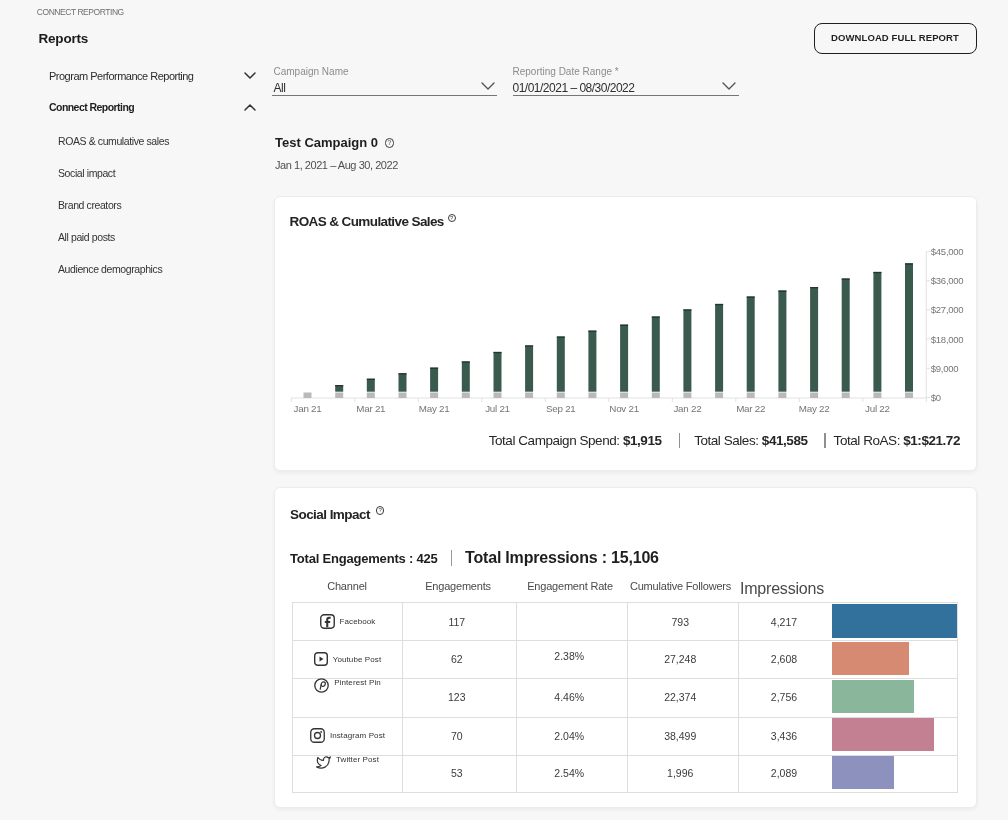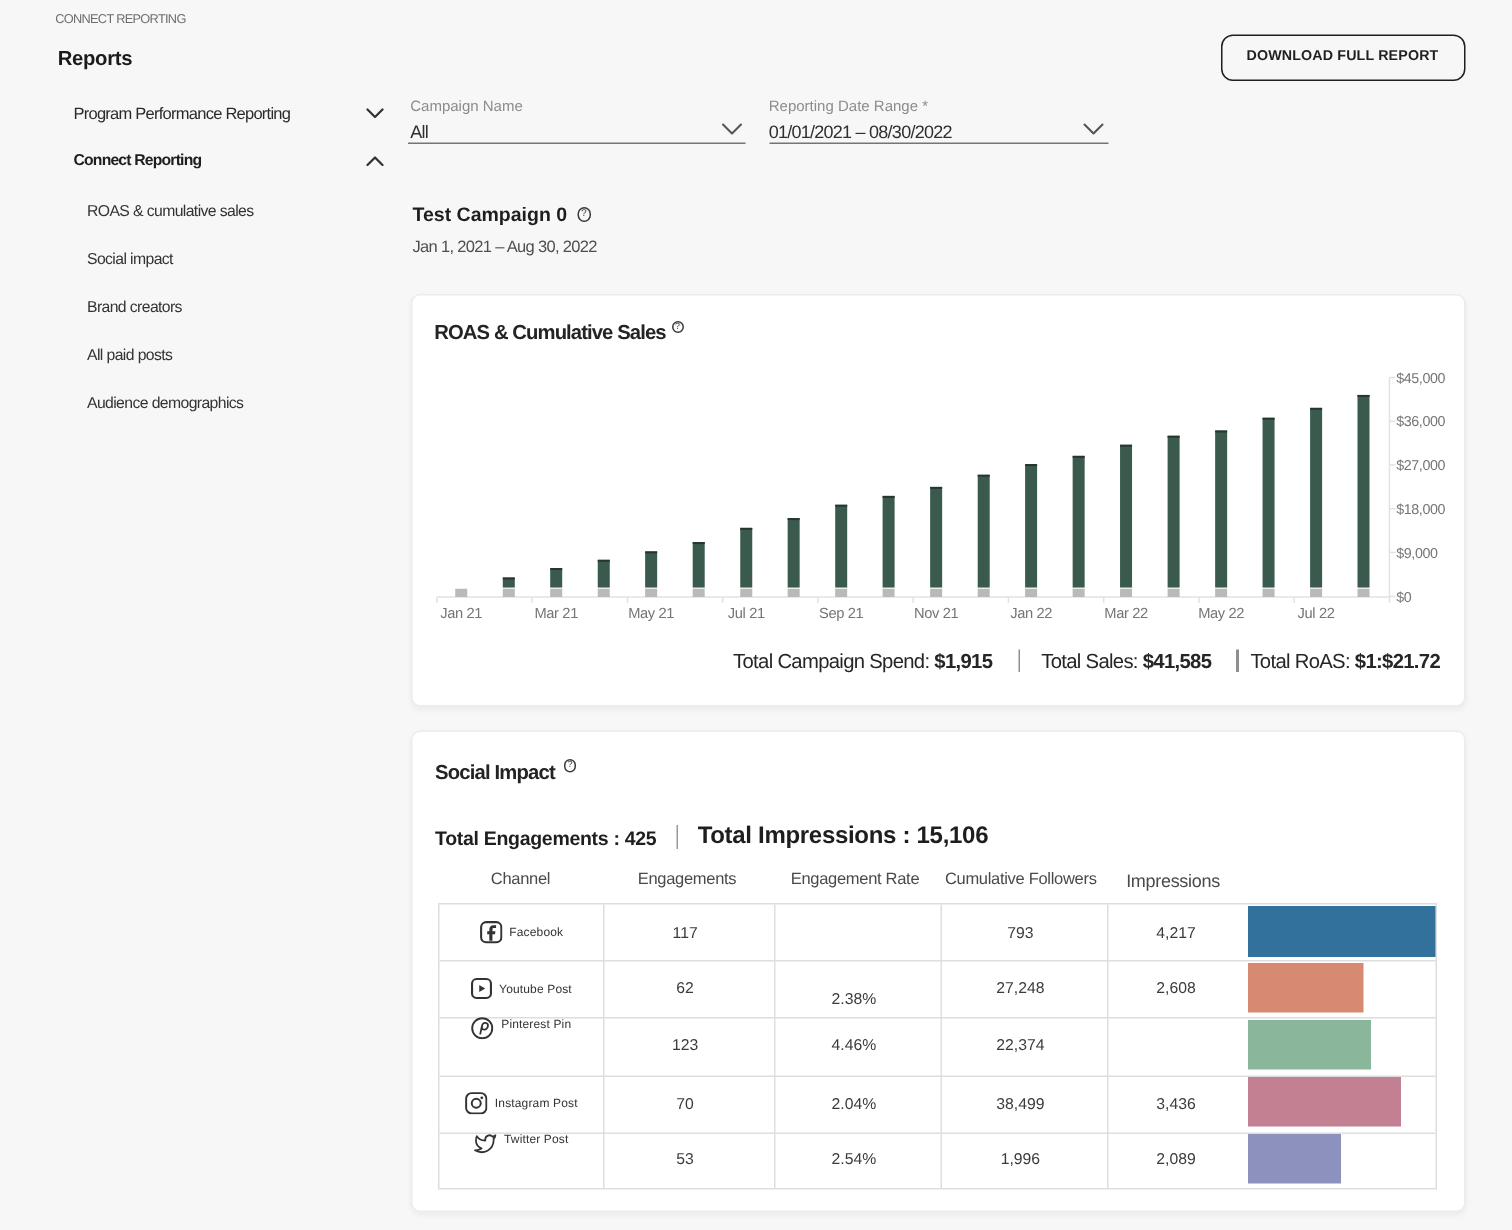--- a/index.html
+++ b/index.html
@@ -154,21 +154,21 @@
 <div style="position:absolute;left:101.30000000000001px;top:18.0px;width:8.5px;height:8.5px;border:1.1px solid #3a3a3a;border-radius:50%;display:flex;align-items:center;justify-content:center;font-size:6px;color:#3a3a3a;box-sizing:border-box">?</div>
 <div style="position:absolute;left:15.5px;top:61px;display:flex;align-items:center;gap:13px;white-space:nowrap">
       <span style="font-size:13px;font-weight:bold;letter-spacing:-0.2px;color:#1e1e1e">Total Engagements : 425</span>
       <span style="width:1.5px;height:16px;background:#999"></span>
       <span style="font-size:16px;font-weight:bold;letter-spacing:-0.2px;color:#1e1e1e">Total Impressions : 15,106</span>
     </div>
 <div style="position:absolute;left:72.5px;top:92.0px;transform:translateX(-50%);font-size:11px;color:#4a4a4a;letter-spacing:-0.2px;white-space:nowrap">Channel</div>
 <div style="position:absolute;left:183.5px;top:92.0px;transform:translateX(-50%);font-size:11px;color:#4a4a4a;letter-spacing:-0.2px;white-space:nowrap">Engagements</div>
 <div style="position:absolute;left:295.5px;top:92.0px;transform:translateX(-50%);font-size:11px;color:#4a4a4a;letter-spacing:-0.2px;white-space:nowrap">Engagement Rate</div>
 <div style="position:absolute;left:406.0px;top:92.0px;transform:translateX(-50%);font-size:11px;color:#4a4a4a;letter-spacing:-0.2px;white-space:nowrap">Cumulative Followers</div>
-<div style="position:absolute;left:507.5px;top:92.0px;transform:translateX(-50%);font-size:12px;color:#4a4a4a;letter-spacing:-0.2px;white-space:nowrap">Impressions</div>
+<div style="position:absolute;left:507.5px;top:92.0px;transform:translateX(-50%);font-size:16px;color:#4a4a4a;letter-spacing:-0.2px;white-space:nowrap">Impressions</div>
 <div style="position:absolute;left:17px;top:114px;width:666.5px;height:191px;border:1px solid #dedede;box-sizing:border-box;background:#fff">
 <div style="position:absolute;left:109.5px;top:0;width:1px;height:100%;background:#dedede"></div>
 <div style="position:absolute;left:223.0px;top:0;width:1px;height:100%;background:#dedede"></div>
 <div style="position:absolute;left:334.5px;top:0;width:1px;height:100%;background:#dedede"></div>
 <div style="position:absolute;left:445.0px;top:0;width:1px;height:100%;background:#dedede"></div>
 <div style="position:absolute;left:0;top:0.0px;width:110px;height:37.2px;display:flex;align-items:center;justify-content:center;gap:5px">
         <span style="display:flex">
           <svg width="15" height="15" viewBox="0 0 15 15">
             <rect x="0.75" y="0.75" width="13.5" height="13.5" rx="3.4" fill="none" stroke="#333" stroke-width="1.4"></rect>
             <path d="M9.2 4.7h1.5V2.8H8.9c-1.7 0-2.7 1.1-2.7 2.8v1.3H4.8v2h1.4v4.3h2.1V8.9h1.7l.3-2H8.3V5.6c0-.5.3-.9.9-.9z" fill="#333"></path>
@@ -184,38 +184,39 @@
 <div style="position:absolute;left:0;top:37.2px;width:110px;height:38.2px;display:flex;align-items:center;justify-content:center;gap:5px">
         <span style="display:flex">
           <svg width="14" height="14" viewBox="0 0 14 14">
             <rect x="0.7" y="0.7" width="12.6" height="12.6" rx="3" fill="none" stroke="#333" stroke-width="1.4"></rect>
             <path d="M5.5 4.6L9.5 7L5.5 9.4z" fill="#333"></path>
           </svg>
         </span>
         <span style="font-size:8px;color:#333;letter-spacing:0.1px">Youtube Post</span>
       </div>
 <div style="position:absolute;left:109.5px;top:37.2px;width:113.5px;height:38.2px;display:flex;align-items:center;justify-content:center;padding-right:4px;font-size:10.5px;color:#3b3b3b">62</div>
-<div style="position:absolute;left:223.0px;top:44px;width:111.5px;height:38.2px;display:flex;align-items:center;justify-content:center;padding-right:4px;font-size:10.5px;color:#3b3b3b">2.38%</div>
+<div style="position:absolute;left:223.0px;top:34px;width:111.5px;height:38.2px;display:flex;align-items:center;justify-content:center;padding-right:4px;font-size:10.5px;color:#3b3b3b">2.38%</div>
 <div style="position:absolute;left:334.5px;top:37.2px;width:110.5px;height:38.2px;display:flex;align-items:center;justify-content:center;padding-right:4px;font-size:10.5px;color:#3b3b3b">27,248</div>
 <div style="position:absolute;left:445px;top:37.2px;width:93px;height:38.2px;display:flex;align-items:center;justify-content:center;font-size:10.5px;color:#3b3b3b">2,608</div>
 <div style="position:absolute;left:539.5px;top:38.6px;width:77.3px;height:33.2px;background:#d78a72"></div>
 <div style="position:absolute;left:0;top:75.4px;width:100%;height:1px;background:#dedede"></div>
 <div style="position:absolute;left:0;top:75.4px;width:110px;height:38.2px;display:flex;align-items:flex-start;justify-content:center;gap:5px">
         <span style="display:flex">
           <svg width="15" height="15" viewBox="0 0 15 15">
             <circle cx="7.5" cy="7.5" r="6.7" fill="none" stroke="#333" stroke-width="1.3"></circle>
             <path d="M6.1 11.6 L7.3 6.2" fill="none" stroke="#333" stroke-width="1.2"></path>
             <path d="M7.3 6.2c.1-1.6 1.2-2.4 2.3-2.3 1 .1 1.8.9 1.7 2-.1 1.5-1.3 2.6-2.6 2.5-.8-.05-1.3-.5-1.5-1z" fill="none" stroke="#333" stroke-width="1.2"></path>
           </svg>
         </span>
         <span style="font-size:8px;color:#333;letter-spacing:0.1px">Pinterest Pin</span>
       </div>
 <div style="position:absolute;left:109.5px;top:75.4px;width:113.5px;height:38.2px;display:flex;align-items:center;justify-content:center;padding-right:4px;font-size:10.5px;color:#3b3b3b">123</div>
 <div style="position:absolute;left:223.0px;top:75.4px;width:111.5px;height:38.2px;display:flex;align-items:center;justify-content:center;padding-right:4px;font-size:10.5px;color:#3b3b3b">4.46%</div>
 <div style="position:absolute;left:334.5px;top:75.4px;width:110.5px;height:38.2px;display:flex;align-items:center;justify-content:center;padding-right:4px;font-size:10.5px;color:#3b3b3b">22,374</div>
+<div style="position:absolute;left:445px;top:75.4px;width:93px;height:38.2px;display:flex;align-items:center;justify-content:center;font-size:10.5px;color:#3b3b3b">2,756</div>
 <div style="position:absolute;left:539.5px;top:76.8px;width:81.7px;height:33.2px;background:#8ab69c"></div>
 <div style="position:absolute;left:0;top:113.6px;width:100%;height:1px;background:#dedede"></div>
 <div style="position:absolute;left:0;top:113.6px;width:110px;height:38.2px;display:flex;align-items:center;justify-content:center;gap:5px">
         <span style="display:flex">
           <svg width="15" height="15" viewBox="0 0 15 15">
             <rect x="0.75" y="0.75" width="13.5" height="13.5" rx="3.6" fill="none" stroke="#333" stroke-width="1.3"></rect>
             <circle cx="7.5" cy="7.5" r="3" fill="none" stroke="#333" stroke-width="1.3"></circle>
             <circle cx="11.2" cy="3.9" r="0.95" fill="#333"></circle>
           </svg>
         </span>

